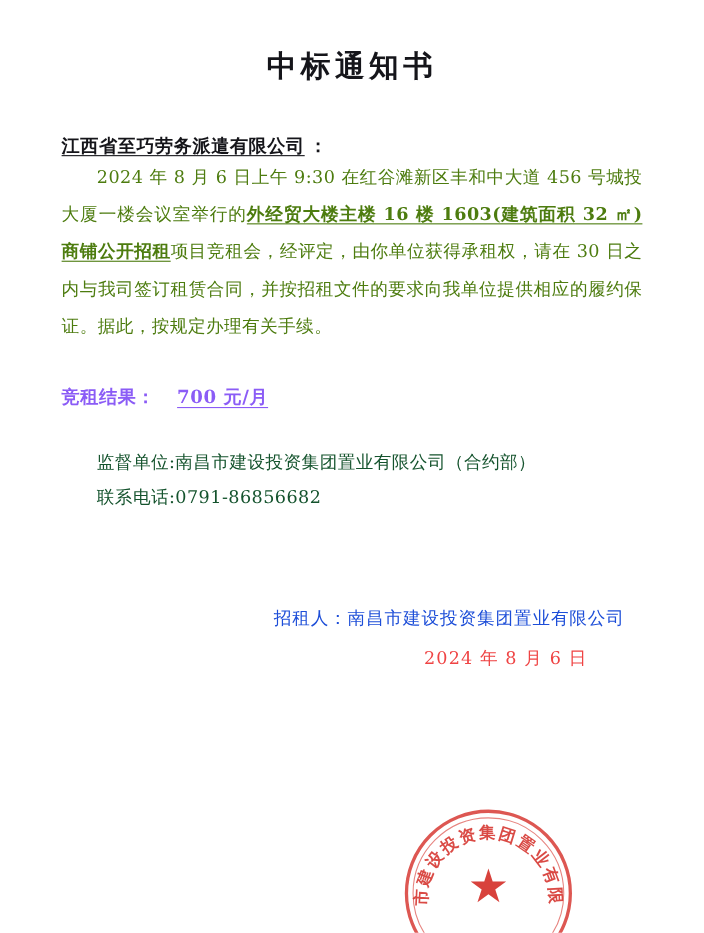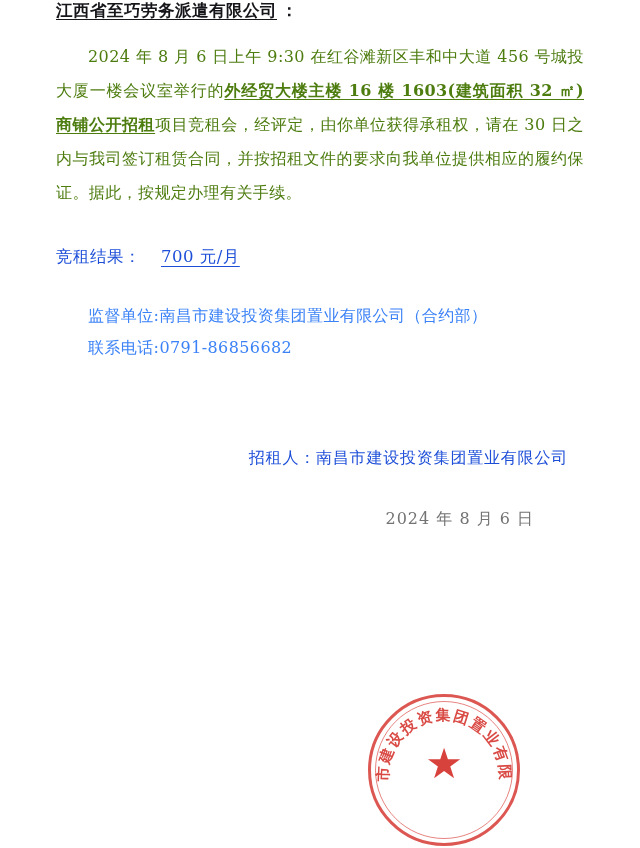--- a/index.html
+++ b/index.html
@@ -27,21 +27,20 @@
     font-size: 27px;
     font-weight: bold;
     letter-spacing: 4px;
     margin-top: 42px;
     margin-bottom: 44px;
     color: #15151a;
   }
   .addressee {
     font-size: 16.5px;
     font-weight: bold;
-    margin-bottom: 18px;
     color: #15151a;
     letter-spacing: 0.5px;
   }
   .addressee .name {
     text-decoration: underline;
     text-underline-offset: 3px;
   }
   .addressee .colon {
     text-decoration: none;
     margin-left: 4px;
@@ -56,60 +55,59 @@
     letter-spacing: 0.4px;
   }
   .u-bold {
     font-weight: bold;
     text-decoration: underline;
     text-underline-offset: 3px;
   }
   .result-line {
     margin-top: 36px;
     font-size: 16.5px;
-    font-weight: normal;
-    color: #1d4ed8;
+    font-weight: bold;
+    color: #8b5cf6;
     letter-spacing: 0.5px;
   }
   .result-line .result-value {
     text-decoration: underline;
     text-underline-offset: 4px;
     margin-left: 12px;
     padding: 0 8px;
   }
   .notice-block {
     margin-top: 32px;
   }
   .contact-line {
     font-size: 16px;
     line-height: 32px;
     margin: 0;
     text-indent: 2em;
-    color: #3b82f6;
+    color: #14532d;
     letter-spacing: 0.4px;
   }
   .sign-block {
     margin-top: 74px;
     text-align: right;
     padding-right: 16px;
     position: relative;
   }
   .sign-line {
     font-size: 16px;
     line-height: 40px;
     color: #1d4ed8;
     letter-spacing: 0.8px;
   }
   .sign-date {
     font-size: 16px;
     line-height: 34px;
-    color: #737373;
+    color: #ef4444;
     letter-spacing: 1px;
     padding-right: 34px;
-    margin-top: 24px;
   }
   
   .seal {
     position: absolute;
     left: 368px;
     top: 694px;
     width: 152px;
     height: 152px;
     pointer-events: none;
   }
@@ -154,20 +152,21 @@
     font-weight: bold;
     letter-spacing: 2px;
     opacity: 0.88;
   }
 </style>
 </head>
 <body>
 
 <div class="page">
 
+  <div class="doc-title">中标通知书</div>
 
   <div class="addressee">
     <span class="name">江西省至巧劳务派遣有限公司</span><span class="colon">：</span>
   </div>
 
   <p class="body-para">
     <span>2024 年 8 月 6 日上午 9:30 在红谷滩新区丰和中大道 456 号城投大厦一楼会议室举行的</span><span class="u-bold">外经贸大楼主楼 16 楼 1603(建筑面积 32 ㎡)商铺公开招租</span><span>项目竞租会，经评定，由你单位获得承租权，请在 30 日之内与我司签订租赁合同，并按招租文件的要求向我单位提供相应的履约保证。据此，按规定办理有关手续。</span>
   </p>
 
   <div class="result-line">

